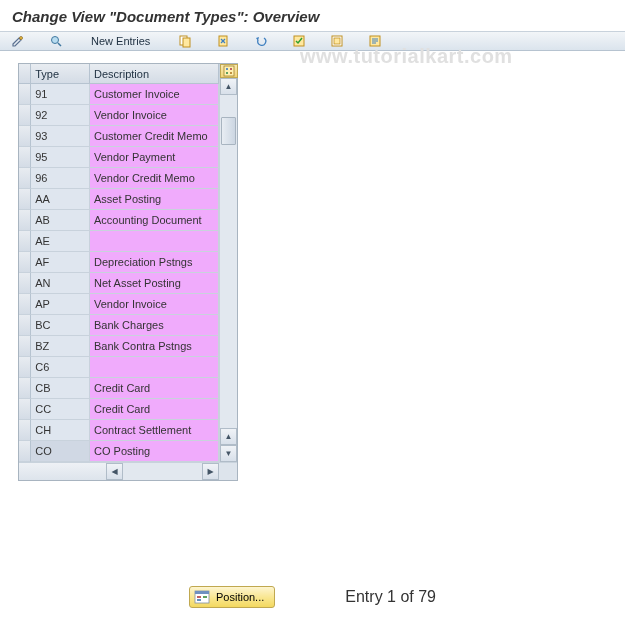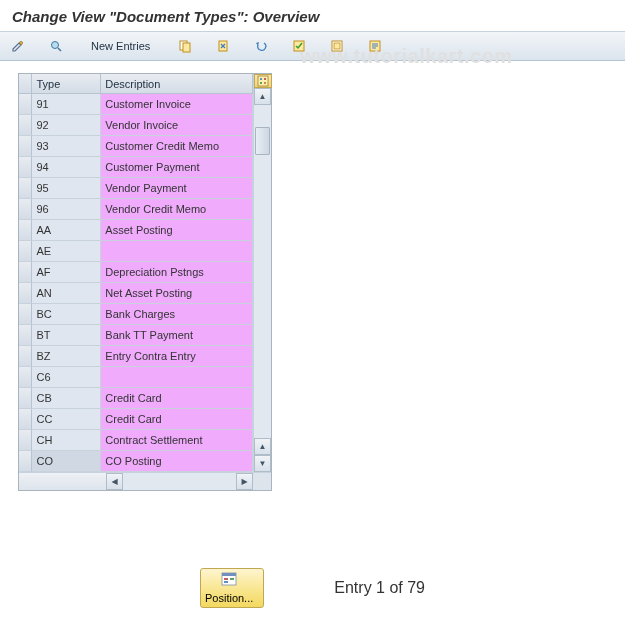--- a/index.html
+++ b/index.html
@@ -17,21 +17,21 @@
     padding: 8px 12px 6px 12px;
     font-style: italic;
     font-weight: bold;
     font-size: 15px;
     color: #333;
   }
   .toolbar {
     background: linear-gradient(to bottom, #f2f5f8 0%, #dbe4ed 100%);
     border-top: 1px solid #c8d2dc;
     border-bottom: 1px solid #b6c3d0;
-    height: 30px;
+    height: 20px;
     display: flex;
     align-items: center;
     padding: 0 8px;
     gap: 18px;
   }
   .tool-btn {
     width: 20px;
     height: 20px;
     display: flex;
     align-items: center;
@@ -54,21 +54,21 @@
     left: 300px;
     font-size: 20px;
     color: #e0e0e0;
     font-weight: 700;
     pointer-events: none;
     z-index: 0;
     letter-spacing: 0.5px;
   }
   .table-area {
     margin: 12px 0 0 18px;
-    width: 254px;
+    width: 220px;
     border: 1px solid #a8b4c0;
     position: relative;
     z-index: 1;
   }
   .table-wrap {
     display: flex;
   }
   .data-table {
     width: 234px;
     border-spacing: 0;
@@ -201,21 +201,20 @@
   }
   .position-btn {
     display: flex;
     align-items: center;
     background: linear-gradient(to bottom, #fef5d0 0%, #f8e488 60%, #f3d860 100%);
     border: 1px solid #c0a850;
     border-radius: 3px;
     padding: 3px 10px 3px 4px;
     cursor: pointer;
     gap: 6px;
-    flex-direction: column;
   }
   .position-btn .pic {
     width: 16px;
     height: 14px;
     display: flex;
     align-items: center;
     justify-content: center;
   }
   .entry-status {
     font-size: 16px;
@@ -310,67 +309,67 @@
             <td class="type-cell">92</td>
             <td class="desc-cell">Vendor Invoice</td>
           </tr>
           <tr>
             <td class="row-sel"></td>
             <td class="type-cell">93</td>
             <td class="desc-cell">Customer Credit Memo</td>
           </tr>
           <tr>
             <td class="row-sel"></td>
-            <td class="type-cell">94</td>
-            <td class="desc-cell">Customer Payment</td>
-          </tr>
-          <tr>
-            <td class="row-sel"></td>
             <td class="type-cell">95</td>
             <td class="desc-cell">Vendor Payment</td>
           </tr>
           <tr>
             <td class="row-sel"></td>
             <td class="type-cell">96</td>
             <td class="desc-cell">Vendor Credit Memo</td>
           </tr>
           <tr>
             <td class="row-sel"></td>
             <td class="type-cell">AA</td>
             <td class="desc-cell">Asset Posting</td>
           </tr>
           <tr>
             <td class="row-sel"></td>
+            <td class="type-cell">AB</td>
+            <td class="desc-cell">Accounting Document</td>
+          </tr>
+          <tr>
+            <td class="row-sel"></td>
             <td class="type-cell">AE</td>
             <td class="desc-cell"></td>
           </tr>
           <tr>
             <td class="row-sel"></td>
             <td class="type-cell">AF</td>
             <td class="desc-cell">Depreciation Pstngs</td>
           </tr>
           <tr>
             <td class="row-sel"></td>
             <td class="type-cell">AN</td>
             <td class="desc-cell">Net Asset Posting</td>
           </tr>
           <tr>
             <td class="row-sel"></td>
+            <td class="type-cell">AP</td>
+            <td class="desc-cell">Vendor Invoice</td>
+          </tr>
+          <tr>
+            <td class="row-sel"></td>
             <td class="type-cell">BC</td>
             <td class="desc-cell">Bank Charges</td>
           </tr>
           <tr>
             <td class="row-sel"></td>
-            <td class="type-cell">BT</td>
-            <td class="desc-cell">Bank TT Payment</td>
-          </tr>
-          <tr>
-            <td class="row-sel"></td>
             <td class="type-cell">BZ</td>
-            <td class="desc-cell">Entry Contra Entry</td>
+            <td class="desc-cell">Bank Contra Pstngs</td>
           </tr>
           <tr>
             <td class="row-sel"></td>
             <td class="type-cell">C6</td>
             <td class="desc-cell"></td>
           </tr>
           <tr>
             <td class="row-sel"></td>
             <td class="type-cell">CB</td>
             <td class="desc-cell">Credit Card</td>

